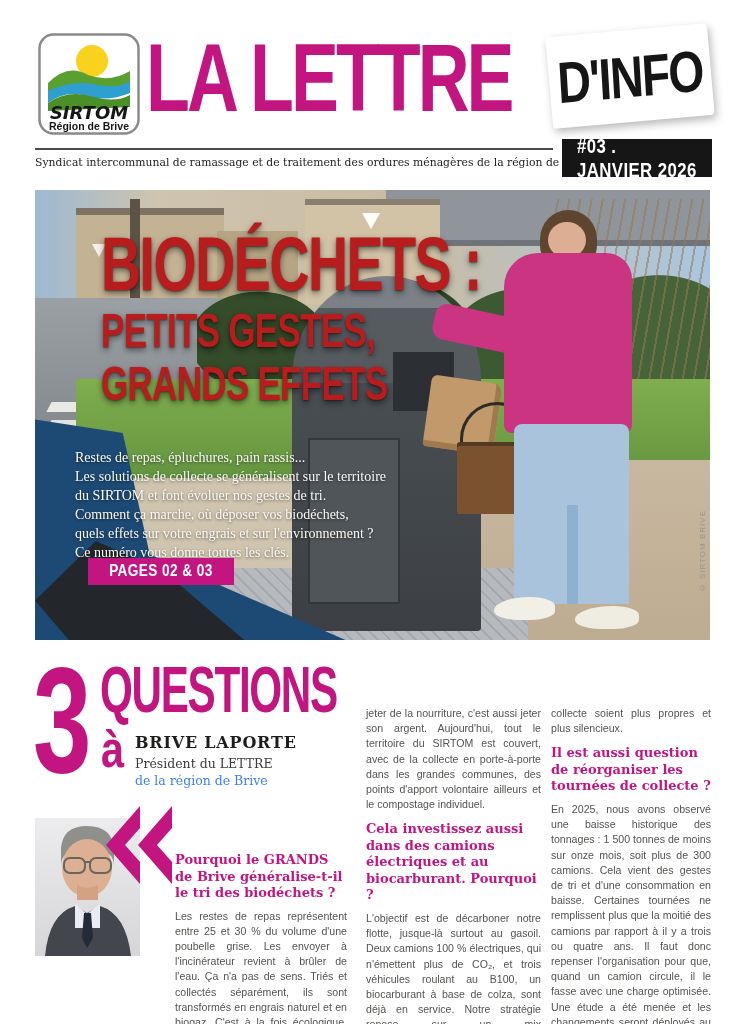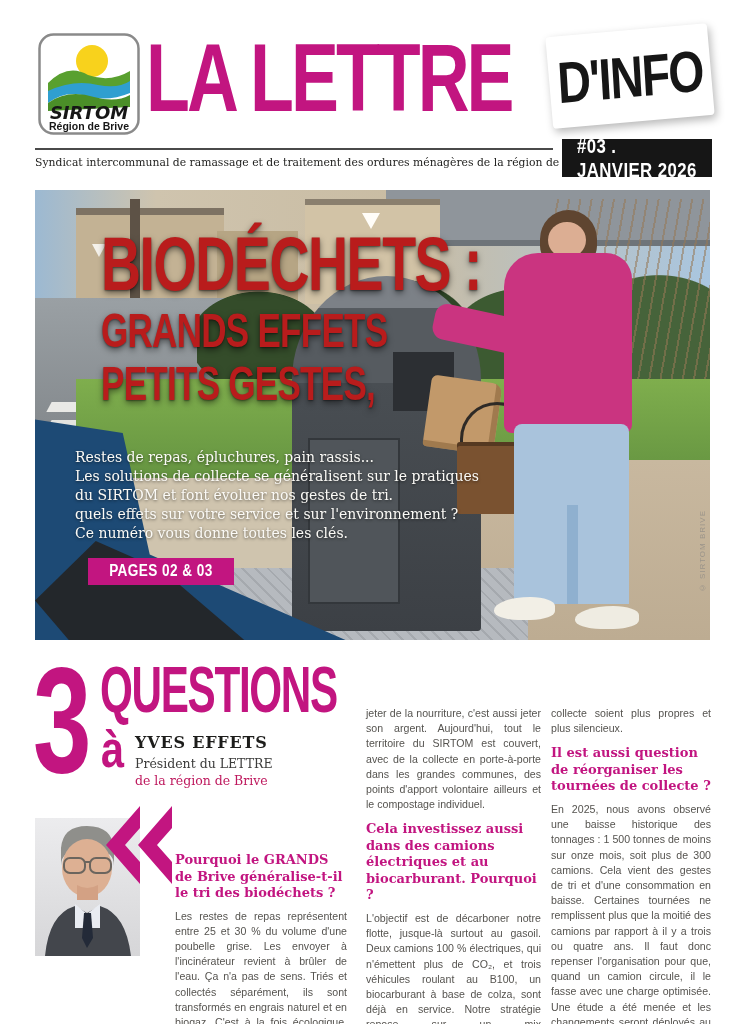--- a/index.html
+++ b/index.html
@@ -80,38 +80,38 @@
   .bluewedge{left:0;top:78%;width:50%;height:22%;background:#23272b;
     clip-path:polygon(18% 0,38% 30%,62% 100%,10% 100%,0 60%);}
 
   .headline{left:38px;top:38px;z-index:3;color:#b91c1c;
     text-shadow:0 3px 8px rgba(0,0,0,.5),0 1px 2px rgba(0,0,0,.4);margin-left:28px;}
   .hl1{font-size:76px;line-height:72px;letter-spacing:-2px;}
   .hl2{font-size:48px;line-height:45px;letter-spacing:-1px;margin-top:8px;}
   .headline .cx{transform:scaleX(.73);}
   .intro{left:40px;top:258px;z-index:3;color:#fbfaf6;font-family:"DejaVu Serif",serif;
     font-size:14px;line-height:19px;text-shadow:0 1px 3px rgba(0,0,0,.55);}
-  .intro div{white-space:nowrap;}
+  .intro div{white-space:nowrap;font-family:Liberation Serif, serif;}
   .pages-badge{left:53px;top:368px;z-index:3;background:#c21580;color:#ffffff;
     padding:4px 12px 5px;display:inline-flex;}
   .pages-badge span{font-size:16px;letter-spacing:.5px;transform:scaleX(.85);transform-origin:center;}
   .credit{right:3px;bottom:48px;z-index:3;color:#9b948a;font-size:8px;letter-spacing:1px;
     writing-mode:vertical-rl;transform:rotate(180deg);}
 
   
   .iv-count{left:33px;top:664px;color:#c21580;font-size:150px;line-height:112px;font-weight:900;}
   .iv-count .cx{transform:scaleX(.70);}
   .iv-word{left:100px;top:662px;color:#c21580;font-size:64px;line-height:57px;letter-spacing:-2px;}
   .iv-word .cx{transform:scaleX(.66);}
   .iv-a{left:101px;top:724px;color:#c21580;font-size:52px;line-height:50px;font-weight:900;}
   .iv-a .cx{transform:scaleX(.8);}
   .iv-name{left:135px;top:733px;font-family:"DejaVu Serif",serif;font-weight:bold;
     font-size:16px;color:#1d1d1b;letter-spacing:.8px;}
   .iv-role1{left:135px;top:756px;font-family:"DejaVu Serif",serif;font-size:12.5px;color:#3c3c3b;}
-  .iv-role2{left:135px;top:773px;font-family:"DejaVu Serif",serif;font-size:12.5px;color:#be185d;}
+  .iv-role2{left:135px;top:773px;font-family:"DejaVu Serif",serif;font-size:12.5px;color:#3b82f6;}
 
   .portrait{left:35px;top:818px;width:105px;height:138px;background:linear-gradient(180deg,#ececee,#d6d6d8);}
   .quote{left:96px;top:800px;width:80px;height:90px;z-index:2;}
 
   .col{text-align:justify;}
   .col p{margin:0 0 9px;font-size:10.6px;line-height:15.2px;color:#55534f;
     hyphens:auto;-webkit-hyphens:auto;}
   .q{font-family:"DejaVu Serif",serif;font-weight:bold;color:#c21580;
     font-size:13px;line-height:16.5px;margin:6px 0 7px;text-align:left;}
   .col1{left:175px;top:846px;width:172px;}
@@ -176,43 +176,44 @@
   <div class="layer sweater"></div>
   <div class="layer jeans"></div>
   <div class="layer jeans-split"></div>
   <div class="layer shoe1"></div>
   <div class="layer shoe2"></div>
   <div class="layer bluebin"></div>
   <div class="layer bluewedge"></div>
 
   <div class="abs headline cond">
     <div class="hl1"><span class="cx">BIODÉCHETS :</span></div>
+    <div class="hl2"><span class="cx">PETITS GESTES,</span></div>
     <div class="hl2"><span class="cx">GRANDS EFFETS</span></div>
-    <div class="hl2"><span class="cx">PETITS GESTES,</span></div>
   </div>
 
   <div class="abs intro">
     <div>Restes de repas, épluchures, pain rassis...</div>
-    <div>Les solutions de collecte se généralisent sur le pratiques</div>
+    <div>Les solutions de collecte se généralisent sur le territoire</div>
     <div>du SIRTOM et font évoluer nos gestes de tri.</div>
-    <div>quels effets sur votre service et sur l'environnement ?</div>
+    <div>Comment ça marche, où déposer vos biodéchets,</div>
+    <div>quels effets sur votre engrais et sur l'environnement ?</div>
     <div>Ce numéro vous donne toutes les clés.</div>
   </div>
 
   <div class="abs pages-badge cond">
       <span>PAGES 02 &amp; 03</span>
     </div>
 
   <div class="abs credit">© SIRTOM BRIVE</div>
 </div>
 
 <div class="abs iv-count cond"><span class="cx">3</span></div>
 <div class="abs iv-word cond"><span class="cx">QUESTIONS</span></div>
 <div class="abs iv-a cond"><span class="cx">à</span></div>
-<div class="abs iv-name">YVES EFFETS</div>
+<div class="abs iv-name">BRIVE LAPORTE</div>
 <div class="abs iv-role1">Président du LETTRE</div>
 <div class="abs iv-role2">de la région de Brive</div>
 
 <div class="abs portrait">
   <svg width="105" height="138" viewBox="0 0 105 138">
     <path d="M26 30 Q28 8 52 8 Q78 8 79 32 L79 48 Q79 40 74 36 L31 36 Q26 40 26 48 Z" fill="#8f8f8b"></path>
     <ellipse cx="52" cy="50" rx="25" ry="29" fill="#ddb093"></ellipse>
     <rect x="29" y="40" width="21" height="15" rx="6" fill="none" stroke="#6b655e" stroke-width="2"></rect>
     <rect x="55" y="40" width="21" height="15" rx="6" fill="none" stroke="#6b655e" stroke-width="2"></rect>
     <line x1="50" y1="44" x2="55" y2="44" stroke="#6b655e" stroke-width="2"></line>

